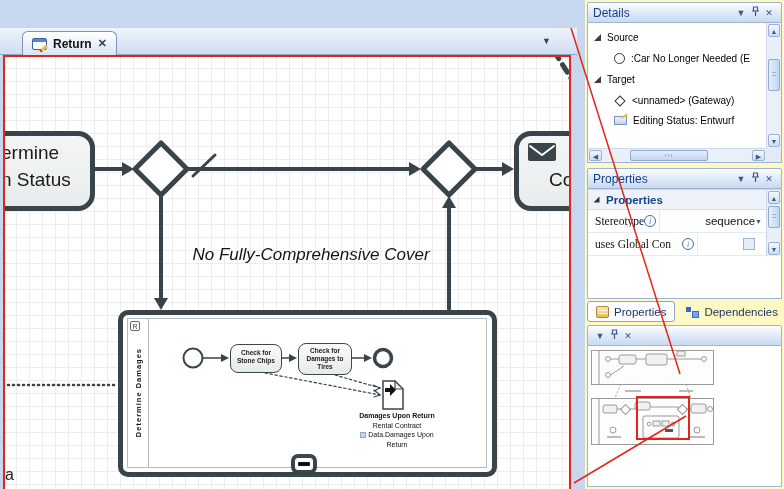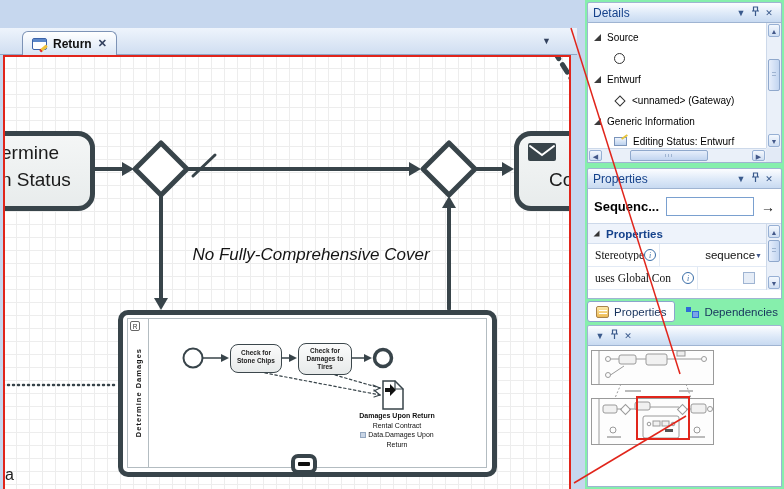--- a/index.html
+++ b/index.html
@@ -51,21 +51,21 @@
   .data-label { position:absolute; left:330px; top:356px; width:128px; z-index:8; text-align:center;
                 font-size:7px; line-height:9.5px; color:#111; }
   .data-label .b { font-weight:bold; }
   .data-label .chip { display:inline-block; width:6px; height:6px; background:#c9d5e5; border:1px solid #93a7c0;
                       vertical-align:-1px; margin-right:2px; }
   .collapse-box { position:absolute; left:288px; top:399px; width:26px; height:20px; border:4px solid #38444a;
                   border-radius:7px; background:#fff; z-index:7; display:flex; align-items:center; justify-content:center; }
   .collapse-box .bar { width:12px; height:4px; background:#101010; border-radius:1px; }
 
   
-  .dock { position:absolute; left:585px; top:0; width:199px; height:489px; background:#86efac; }
+  .dock { position:absolute; left:585px; top:0; width:199px; height:489px; background:#fef9c3; }
   .panel { position:absolute; left:2px; width:195px; }
   .panel-h { height:21px; background:linear-gradient(#fcfdff,#dde9f8 55%,#c8daf1);
              border:1px solid #9fb4d2; border-radius:2px 2px 0 0; display:flex; align-items:center;
              padding:0 5px; color:#15428b; font-size:12px; }
   .panel-h .t { flex:1; }
   .ph-ic { width:14px; text-align:center; color:#3a5a8c; font-size:9px; cursor:pointer; }
   .panel-c { position:relative; background:#fff; border:1px solid #9fb4d2; border-top:none; overflow:hidden; }
 
   
   .tree { font-size:10px; color:#000; padding:4px 0 0 6px; }
@@ -279,32 +279,29 @@
         <span class="ph-ic">✕</span>
       </div>
       <div class="panel-c" style="height:140px;">
         <div class="tree" style="margin-right:16px;">
           <div class="trow">
             <span class="exp"></span>
             <span class="lbl">Source</span>
           </div>
           <div class="trow item">
             <span class="ic-circle"></span>
+            <span class="lbl">:Car No Longer Needed (E</span>
           </div>
           <div class="trow">
             <span class="exp"></span>
-            <span class="lbl">Entwurf</span>
+            <span class="lbl">Target</span>
           </div>
           <div class="trow item">
             <span class="ic-diamond"></span>
             <span class="lbl">&lt;unnamed&gt; (Gateway)</span>
-          </div>
-          <div class="trow">
-            <span class="exp"></span>
-            <span class="lbl">Generic Information</span>
           </div>
           <div class="trow item" style="height:18px;">
             <span class="ic-edit"></span>
             <span class="lbl">Editing Status:  Entwurf</span>
           </div>
         </div>
         <div class="vsb" style="top:0; bottom:14px;">
           <div class="sbtn" style="left:1px; right:1px; top:1px; height:13px; line-height:13px;">▲</div>
           <div class="vthumb" style="left:1px; right:1px; top:36px; height:32px;">
               <div class="grip-v"></div>
@@ -325,25 +322,20 @@
     <div class="panel" style="top:168px;">
       <div class="panel-h">
         <span class="t">Properties</span>
         <span class="ph-ic">▼</span>
         <span class="ph-ic"><svg width="9" height="11" viewBox="0 0 9 11">
               <path d="M2.5,1 h4 v4 h-4 z M1,5 h7 M4.5,5 v5" stroke="#3a5a8c" stroke-width="1.2" fill="none"></path>
             </svg></span>
         <span class="ph-ic">✕</span>
       </div>
       <div class="panel-c" style="height:110px;">
-        <div class="name-row">
-          <span class="nl">Sequenc...</span>
-          <input type="text" value="" style="">
-          <span class="arrow">→</span>
-        </div>
         <div class="pgrid">
           <div class="pg-inner">
             <div class="pg-section">
               <span class="exp"></span>
               <span class="st">Properties</span>
             </div>
             <div class="pg-row">
               <div class="pg-l">
                 <span class="lt">Stereotype</span>
                 <span class="info">i</span>

